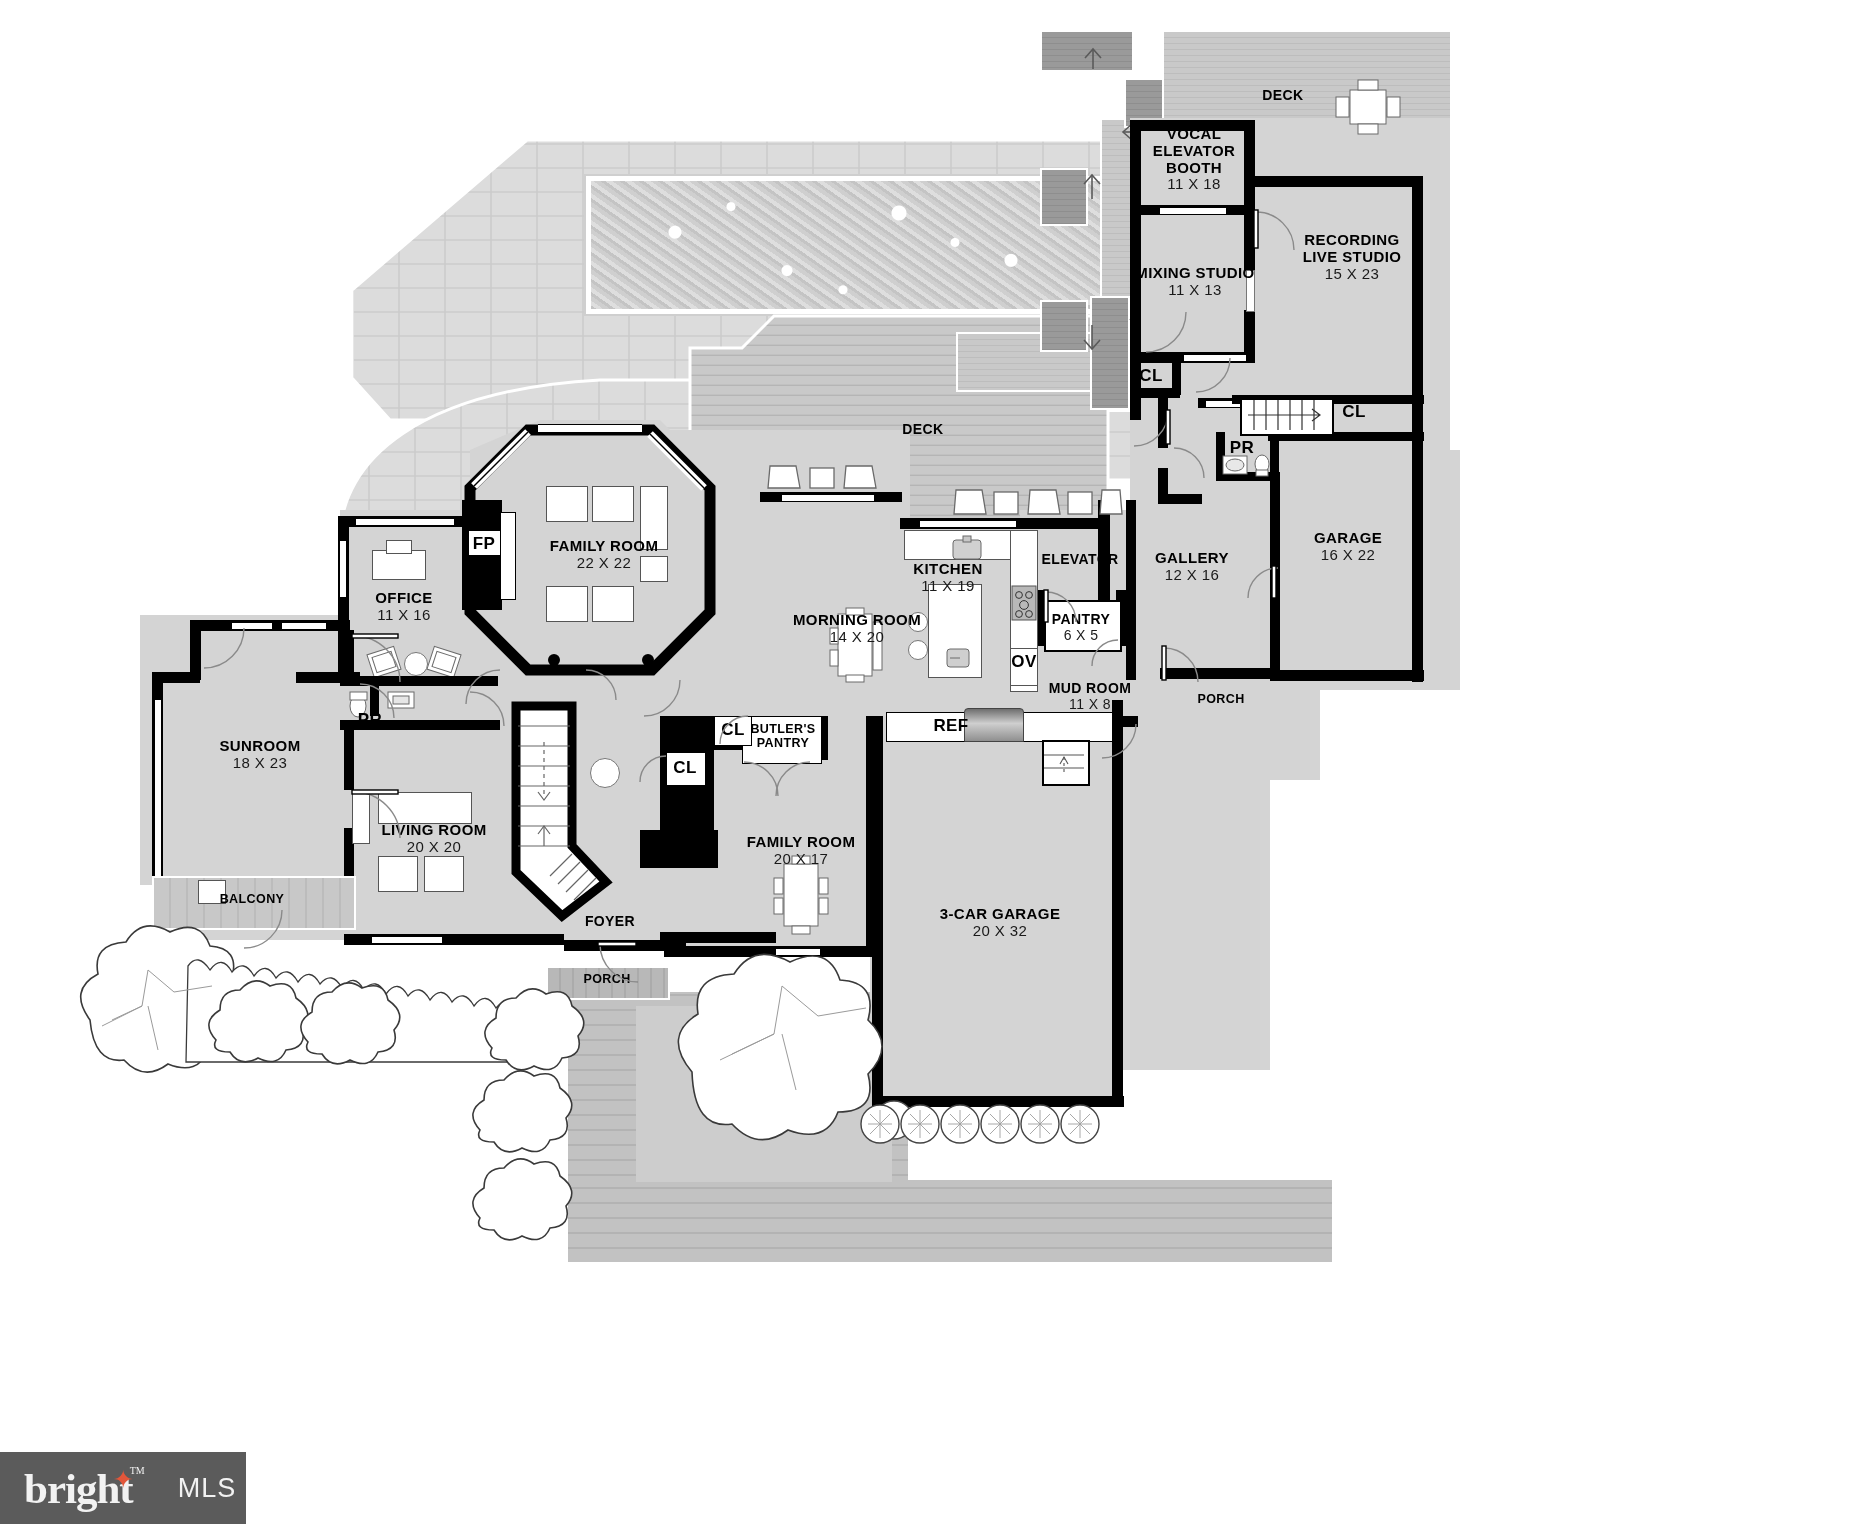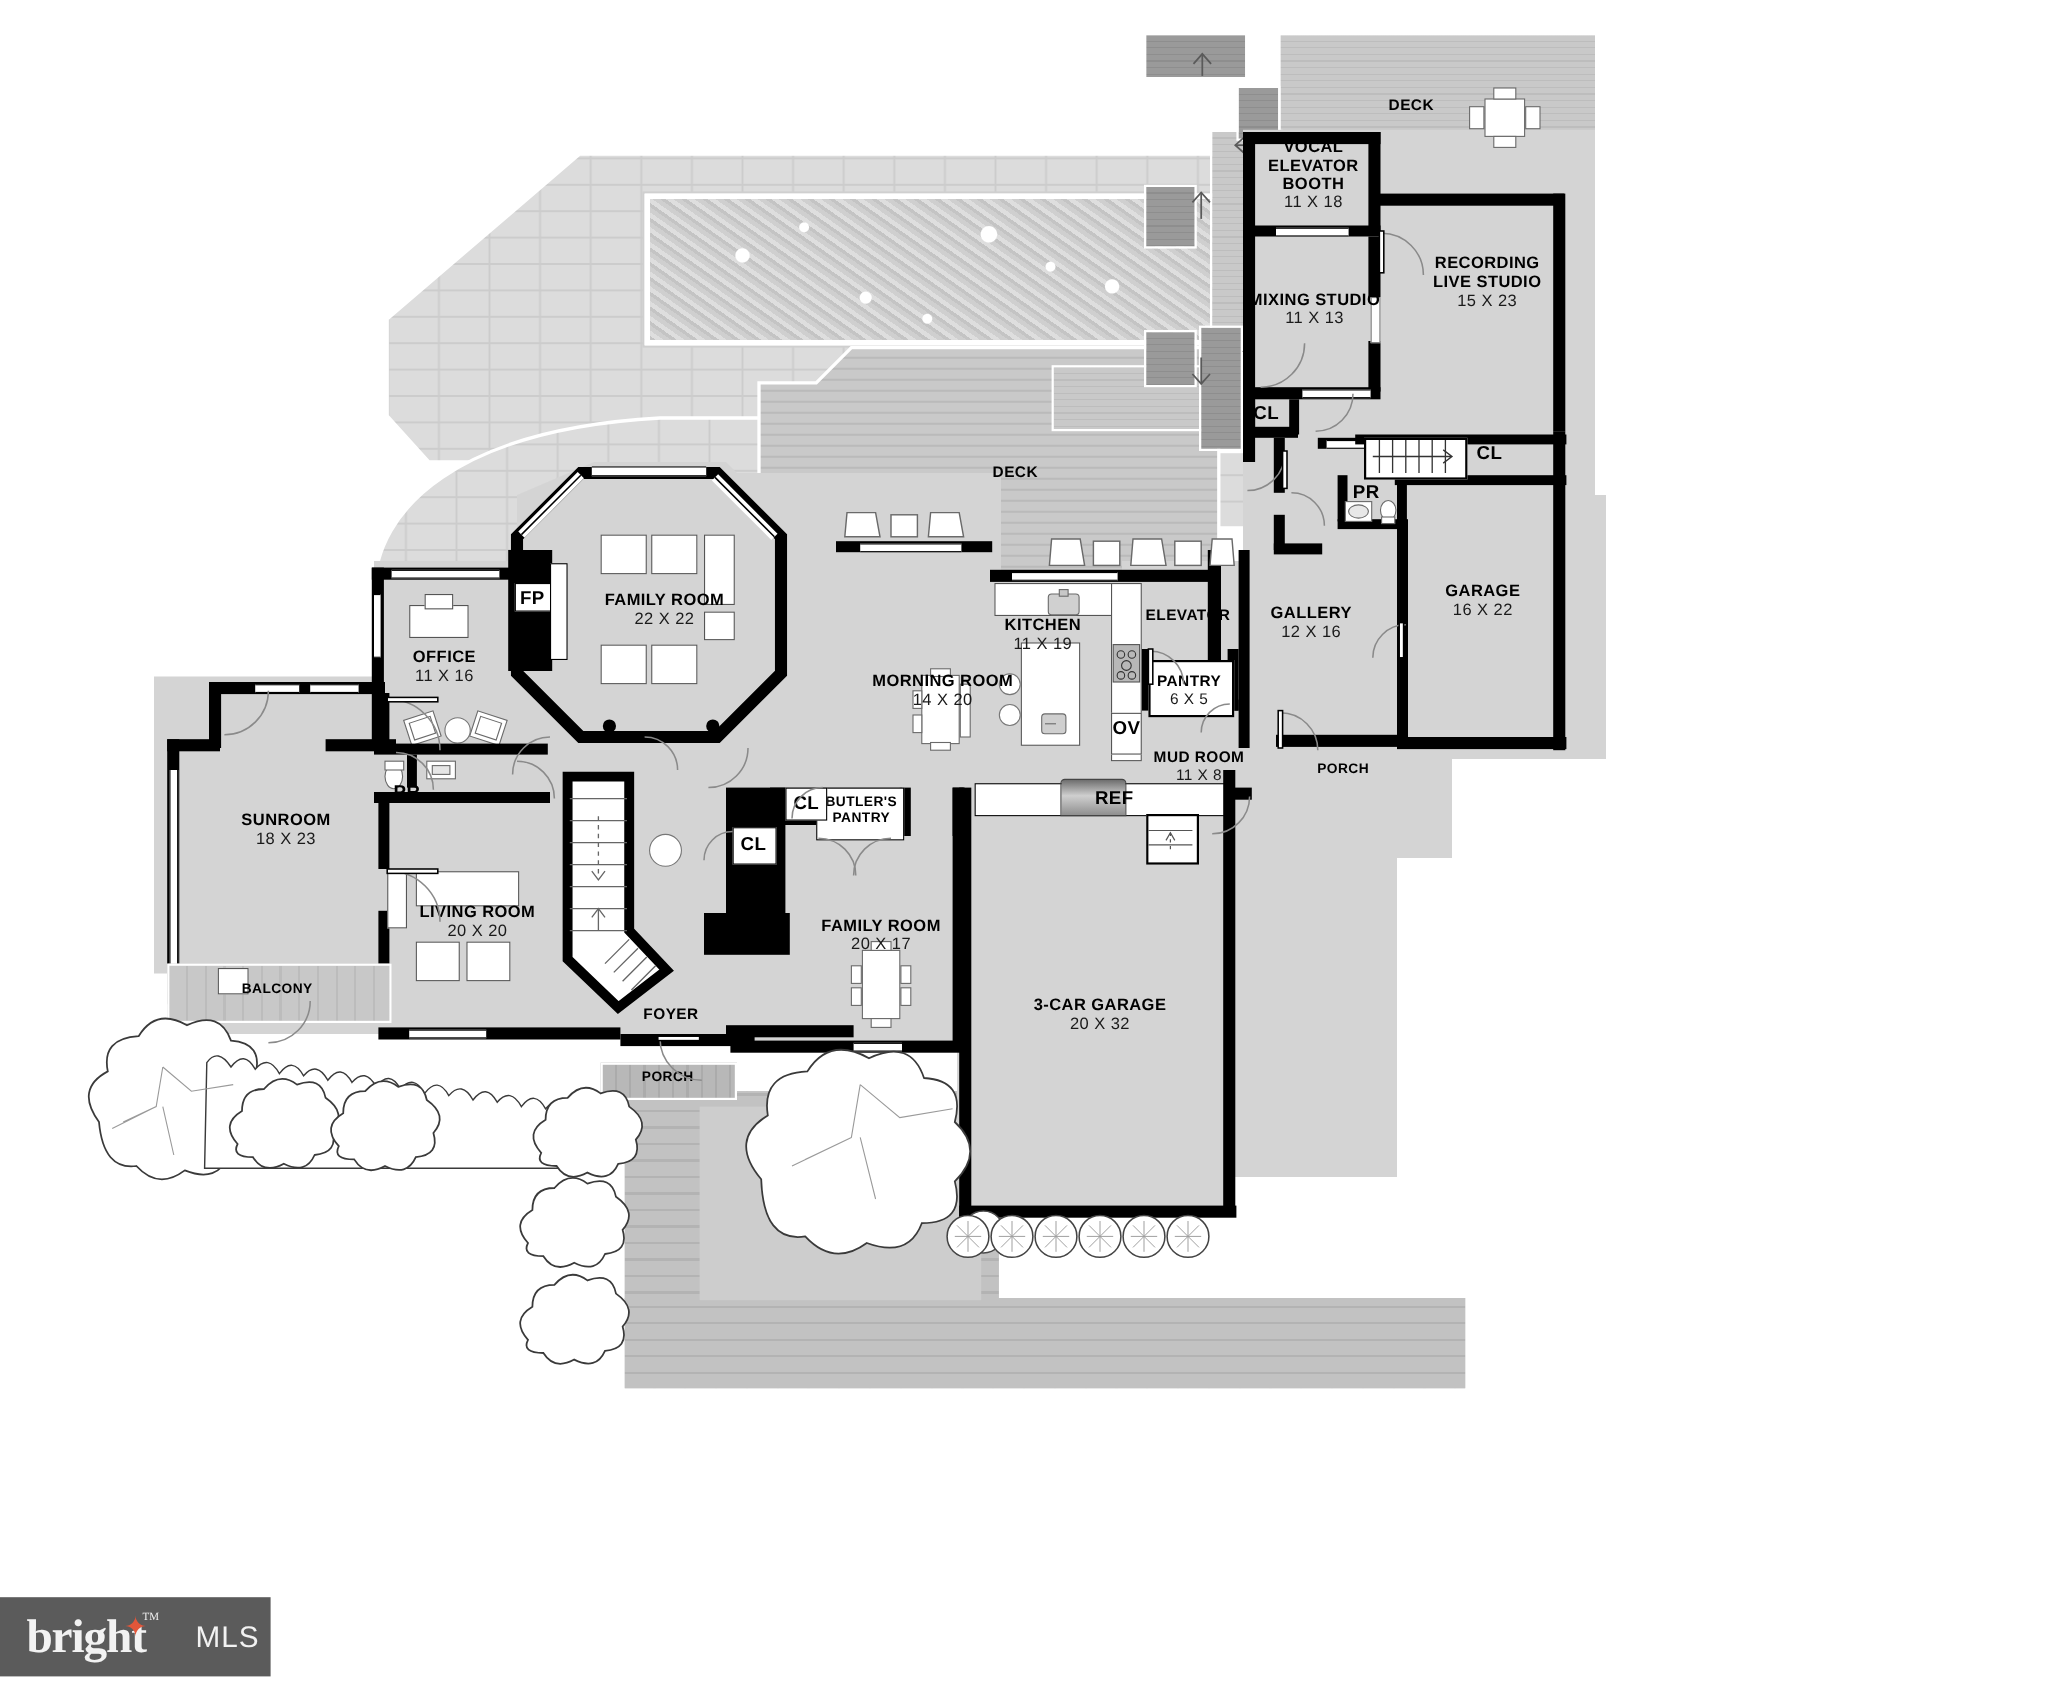--- a/index.html
+++ b/index.html
@@ -261,21 +261,21 @@
       <rect x="20" y="0" width="18" height="7" fill="#fff" stroke="#6a6a6a"></rect>
       <rect x="20" y="67" width="18" height="7" fill="#fff" stroke="#6a6a6a"></rect>
       <rect x="4" y="20" width="8" height="16" fill="#fff" stroke="#6a6a6a"></rect>
       <rect x="4" y="42" width="8" height="16" fill="#fff" stroke="#6a6a6a"></rect>
       <rect x="47" y="14" width="9" height="48" fill="#fff" stroke="#6a6a6a"></rect>
     </svg>
   </div>
 
   <div class="abs" style="left:886px;top:712px;width:234px;height:28px;background:#fff;border:1.6px solid #000;"></div>
   <div class="abs" style="left:964px;top:708px;width:58px;height:32px;background:linear-gradient(180deg,#6e6e6e,#cfcfcf 45%,#8f8f8f);border:1.4px solid #444;border-radius:4px 4px 0 0;"></div>
-  <div class="abs lbl xs" style="left:986px;top:716px;width:54px;color:#000;">REF</div>
+  <div class="abs lbl xs" style="left:924px;top:716px;width:54px;color:#000;">REF</div>
 
   <div class="abs stair" style="left:1042px;top:740px;width:44px;height:42px;">
     <svg width="40" height="38" viewBox="0 0 40 38">
         <g stroke="#555" stroke-width="1.1" fill="none">
           <path d="M0,13 H40 M0,26 H40"></path>
           <path d="M16,22 l4,-7 l4,7"></path>
           <path d="M20,15 v18" stroke-dasharray="3 3"></path>
         </g>
       </svg>
   </div>

